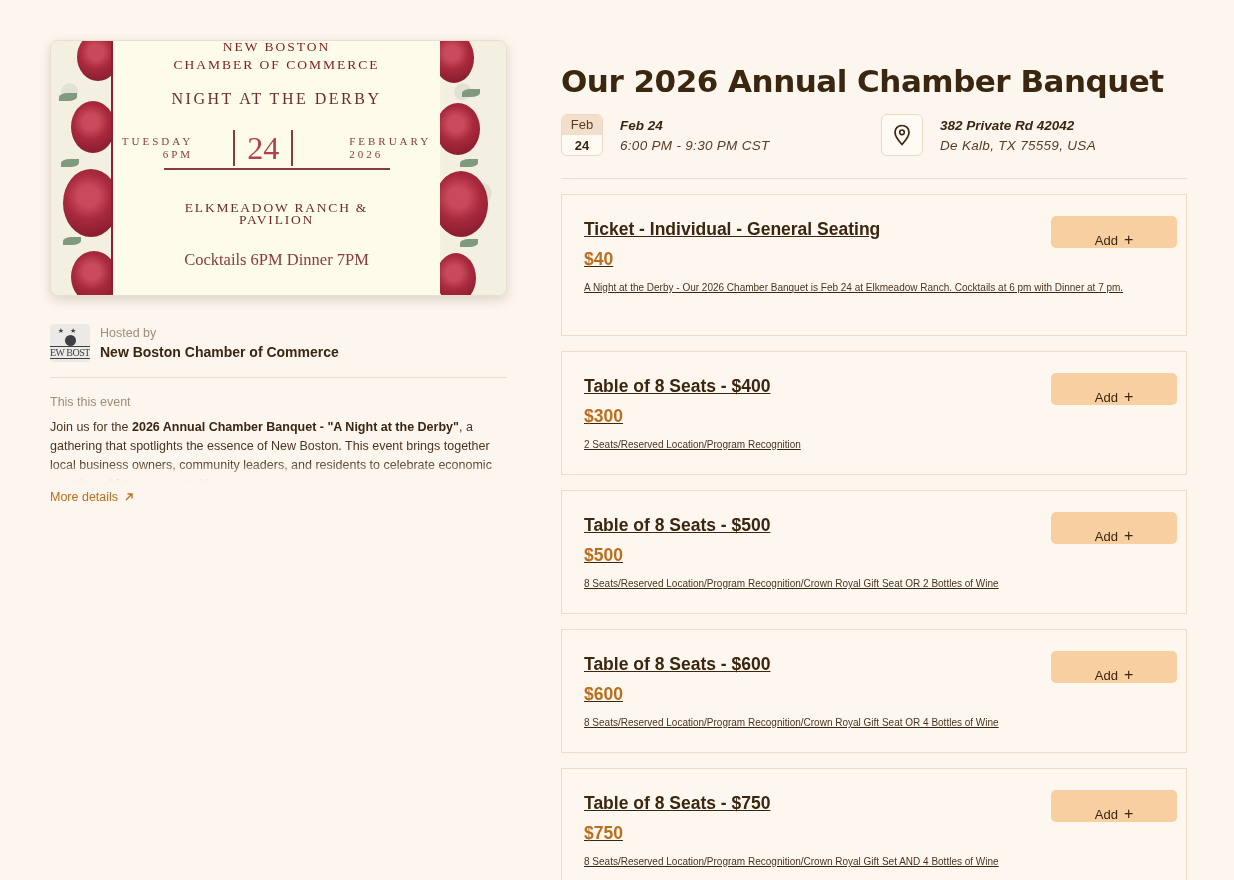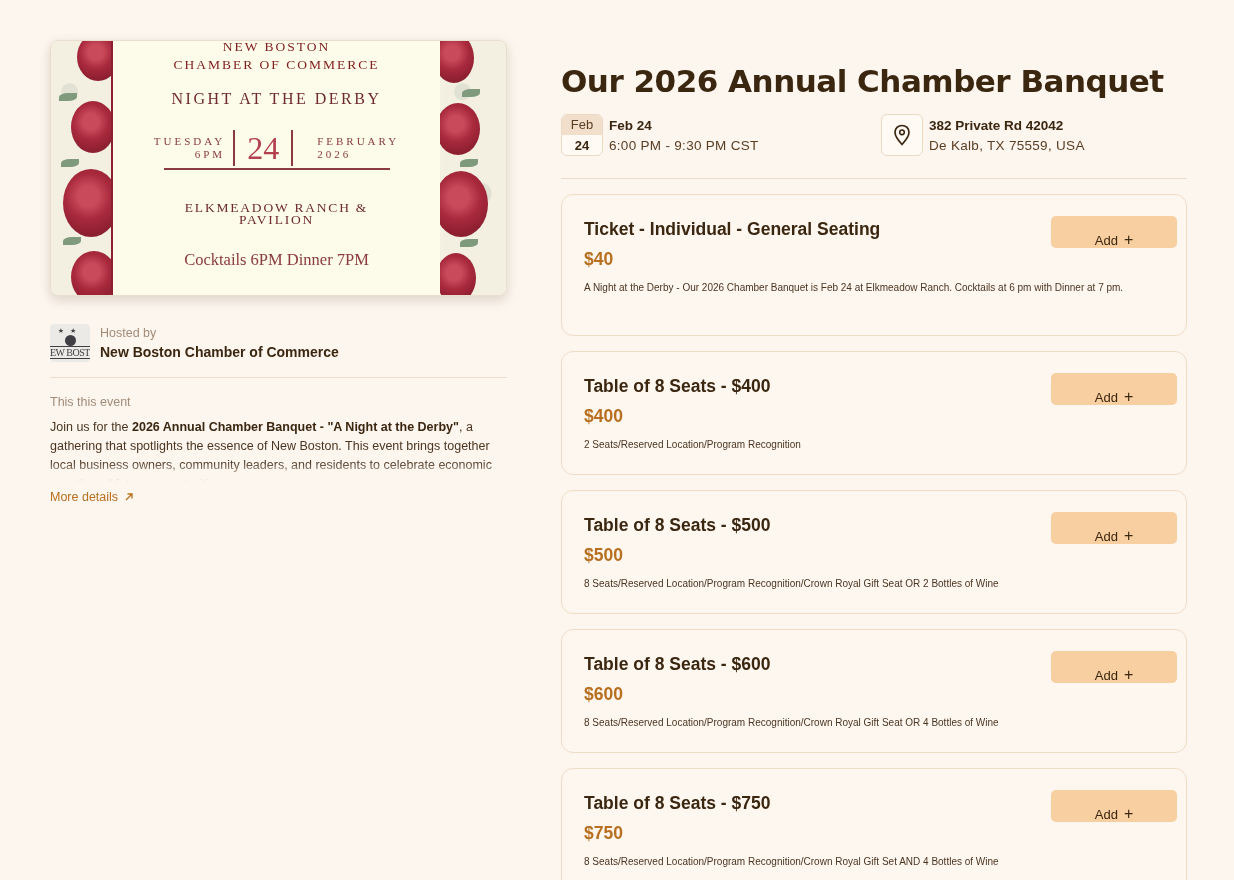--- a/index.html
+++ b/index.html
@@ -35,21 +35,21 @@
   .leaf { position: absolute; width: 18px; height: 8px; border-radius: 50% 0; background: #7f9a7c; }
   .bar-l { position: absolute; left: 60px; top: 0; bottom: 0; width: 2px; background: #8c1f30; }
   .bar-r { position: absolute; right: 66px; top: 0; bottom: 0; width: 2px; background: #8c1f30; }
   .flyer-center {
     position: absolute; left: 62px; right: 66px; top: 0; bottom: 0;
     background: #fdfbe9; text-align: center;
     font-family: "Liberation Serif", "DejaVu Serif", serif; color: #8a3a40;
   }
   .fl-hdr { font-size: 13.5px; letter-spacing: 2px; line-height: 18px; color: #7f1d1d; }
   .fl-title { font-size: 16px; letter-spacing: 2.5px; margin-top: 16px; color: #6e2a30; }
-  .fl-date { display: flex; justify-content: center; align-items: center; margin-top: 22px; }
+  .fl-date { display: flex; justify-content: center; align-items: center; margin-top: 22px; gap: 32px; }
   .fl-date .side { font-size: 11px; letter-spacing: 3px; line-height: 13px; color: #8a3a40; }
   .fl-date .side.l { text-align: right; padding-right: 8px; }
   .fl-date .side.r { text-align: left; padding-left: 24px; }
   .fl-date .num { font-size: 32px; color: #b3404e; padding: 0 12px; border-left: 2px solid #8a3a40; border-right: 2px solid #8a3a40; line-height: 36px; }
   .fl-rule { width: 226px; height: 2px; background: #8a3a40; margin: 2px auto 0; }
   .fl-venue { font-size: 13.5px; letter-spacing: 1.8px; line-height: 12px; margin-top: 32px; color: #6e2a30; }
   .fl-cocktails { font-size: 16.5px; margin-top: 24px; color: #8a3a40; }
 
   .host { display: flex; align-items: center; margin-top: 28px; }
   .host-logo {
@@ -76,33 +76,33 @@
   .right { position: absolute; left: 561px; top: 60px; width: 626px; }
   .title { font-family: "DejaVu Sans", sans-serif; font-weight: bold; font-size: 31px; letter-spacing: -0.5px; color: #3b2610; line-height: 42px; }
   .meta { display: flex; margin-top: 12px; height: 44px; }
   .meta-date { display: flex; width: 320px; }
   .date-badge {
     width: 42px; height: 42px; border: 1px solid #ecd9c4; border-radius: 6px; overflow: hidden; text-align: center;
     background: #fffaf4;
   }
   .date-badge .mon { background: #f1dfcc; font-size: 13px; color: #5a3d22; height: 20px; line-height: 20px; }
   .date-badge .day { font-size: 13px; font-weight: bold; color: #3b2610; height: 22px; line-height: 22px; }
-  .meta-text { margin-left: 6px; }
+  .meta-text { margin-left: 17px; font-style: italic; }
   .meta-text .l1 { font-size: 13.5px; font-weight: bold; line-height: 20px; margin-top: 2px; }
   .meta-text .l2 { font-size: 13.5px; color: #5a3d22; line-height: 20px; letter-spacing: 0.3px; }
   .loc-icon-box {
     width: 42px; height: 42px; border: 1px solid #ecd9c4; border-radius: 6px;
     display: flex; align-items: center; justify-content: center; background: #fffaf4;
   }
   .meta-loc { display: flex; }
   .right-divider { height: 1px; background: #eddccb; margin-top: 20px; }
 
   .ticket {
-    border: 1px solid #f0dcc6; border-radius: 12px; background: #fef7f0;
-    position: relative; padding: 22px 22px 0 22px; margin-top: 15px;
+    border: 1px solid #f0dcc6; border-radius: 0; background: #fef7f0;
+    position: relative; padding: 22px 22px 0 22px; margin-top: 15px; text-decoration: underline;
   }
   .ticket .t-name { font-size: 17.5px; font-weight: bold; color: #3b2610; line-height: 24px; }
   .ticket .t-price { font-size: 17.5px; font-weight: bold; color: #b86f1f; line-height: 24px; margin-top: 6px; }
   .ticket .t-desc { font-size: 10px; color: #4b3520; line-height: 18px; margin-top: 8px; width: 590px; }
   .add-btn {
     position: absolute; right: 9px; top: 21px; width: 126px; height: 32px;
     background: #f7cfa0; border-radius: 5px; border: none;
     font-family: "Liberation Sans", sans-serif; font-size: 13px; color: #3b2610;
     display: flex; align-items: flex-end; justify-content: center; gap: 6px; cursor: pointer;
   }
@@ -218,21 +218,21 @@
     <div class="t-price">$40</div>
     <div class="t-desc">A Night at the Derby - Our 2026 Chamber Banquet is Feb 24 at Elkmeadow Ranch. Cocktails at 6 pm with Dinner at 7 pm.</div>
     <button class="add-btn">
       <span>Add</span>
         <span class="plus">+</span>
     </button>
   </div>
 
   <div class="ticket" style="height:124px;">
     <div class="t-name">Table of 8 Seats - $400</div>
-    <div class="t-price">$400</div>
+    <div class="t-price">$300</div>
     <div class="t-desc">2 Seats/Reserved Location/Program Recognition</div>
     <button class="add-btn">
       <span>Add</span>
         <span class="plus">+</span>
     </button>
   </div>
 
   <div class="ticket" style="height:124px;">
     <div class="t-name">Table of 8 Seats - $500</div>
     <div class="t-price">$500</div>

